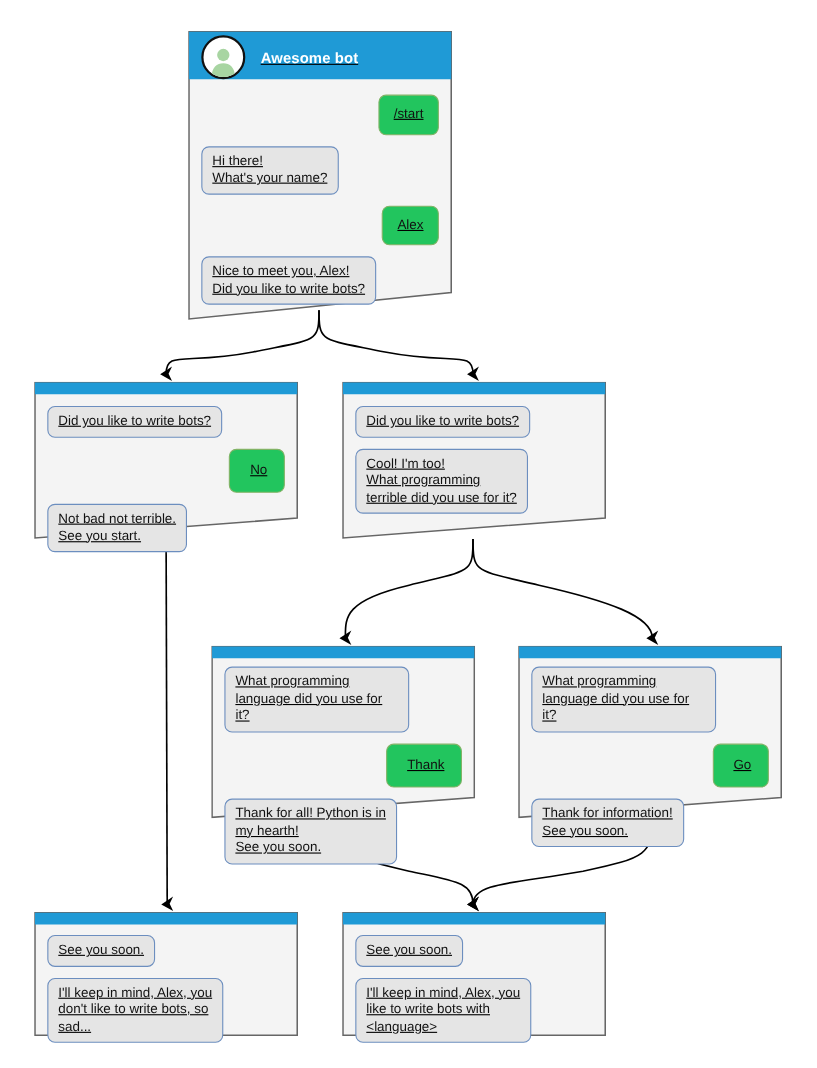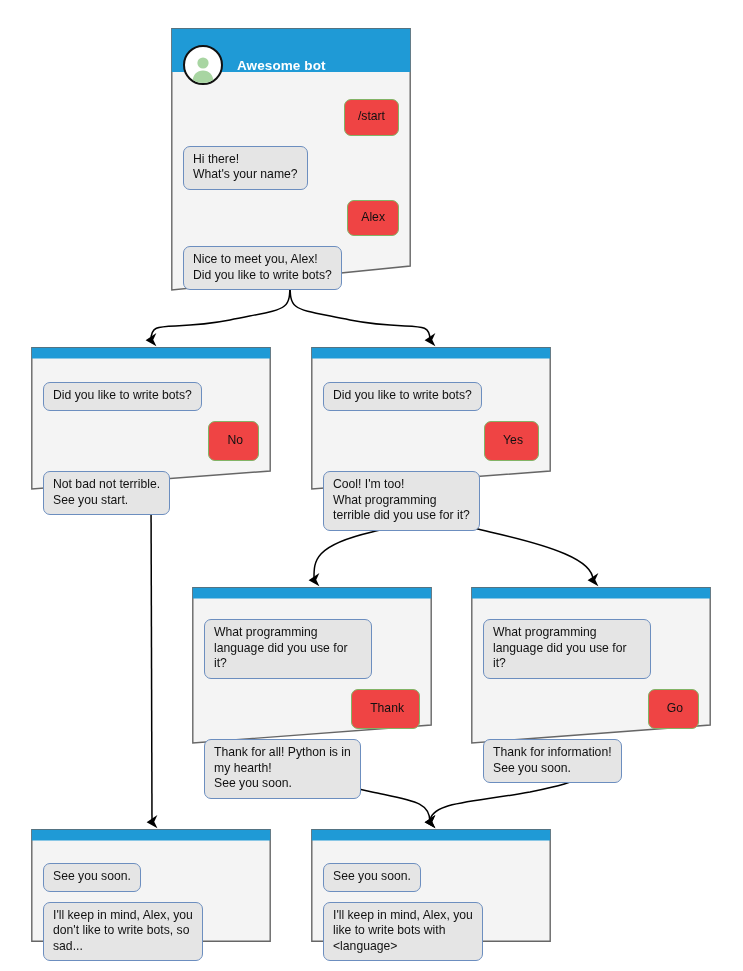--- a/index.html
+++ b/index.html
@@ -36,23 +36,24 @@
   }
   .node-shape {
     position: absolute;
     left: 0; top: 0;
     width: 100%;
     height: 100%;
     z-index: 0;
   }
   .node-inner {
     position: absolute;
-    left: 0; top: 15px;
+    left: 0; top: 2px;
     width: 100%;
     z-index: 1;
+    text-decoration: underline;
   }
   .titlebar {
     position: relative;
     height: 44px;
     display: flex;
     align-items: center;
     box-sizing: border-box;
     padding-left: 12px;
   }
   .titlebar.thin {
@@ -101,21 +102,21 @@
     box-sizing: border-box;
     padding: 5px 9px 6px 9px;
     white-space: pre-line;
     max-width: 78%;
   }
   .bubble.bot {
     background: #e5e5e5;
     border: 1px solid #6c8ebf;
   }
   .bubble.user {
-    background: #ef4444;
+    background: #22c55e;
     border: 1px solid #82b366;
     padding: 9px 13px 10px 13px;
   }
   .bubble.user.tall {
     padding: 11px 15px 12px 18px;
   }
 </style>
 </head>
 <body>
 
@@ -203,23 +204,20 @@
     <svg class="node-shape" viewBox="0 0 240 143" preserveAspectRatio="none">
       <polygon points="0.8,0.8 239.2,0.8 239.2,124 0.8,142" fill="#f4f4f4" stroke="#666666" stroke-width="1.4"></polygon>
       <polygon points="0.8,0.8 239.2,0.8 239.2,11.5 0.8,11.5" fill="#1f9ad6" stroke="none"></polygon>
     </svg>
     <div class="node-inner">
       <div class="titlebar thin"></div>
       <div class="chatarea" style="padding-top:9px;">
         <div class="msgrow left">
           <div class="bubble bot">Did you like to write bots?</div>
         </div>
-        <div class="msgrow right">
-          <div class="bubble user tall">Yes</div>
-        </div>
         <div class="msgrow left">
           <div class="bubble bot">Cool! I'm too!
 What programming
 terrible did you use for it?</div>
         </div>
       </div>
     </div>
   </div>
 
   <div class="node" style="left:192px; top:587px; width:240px; height:157px;">

